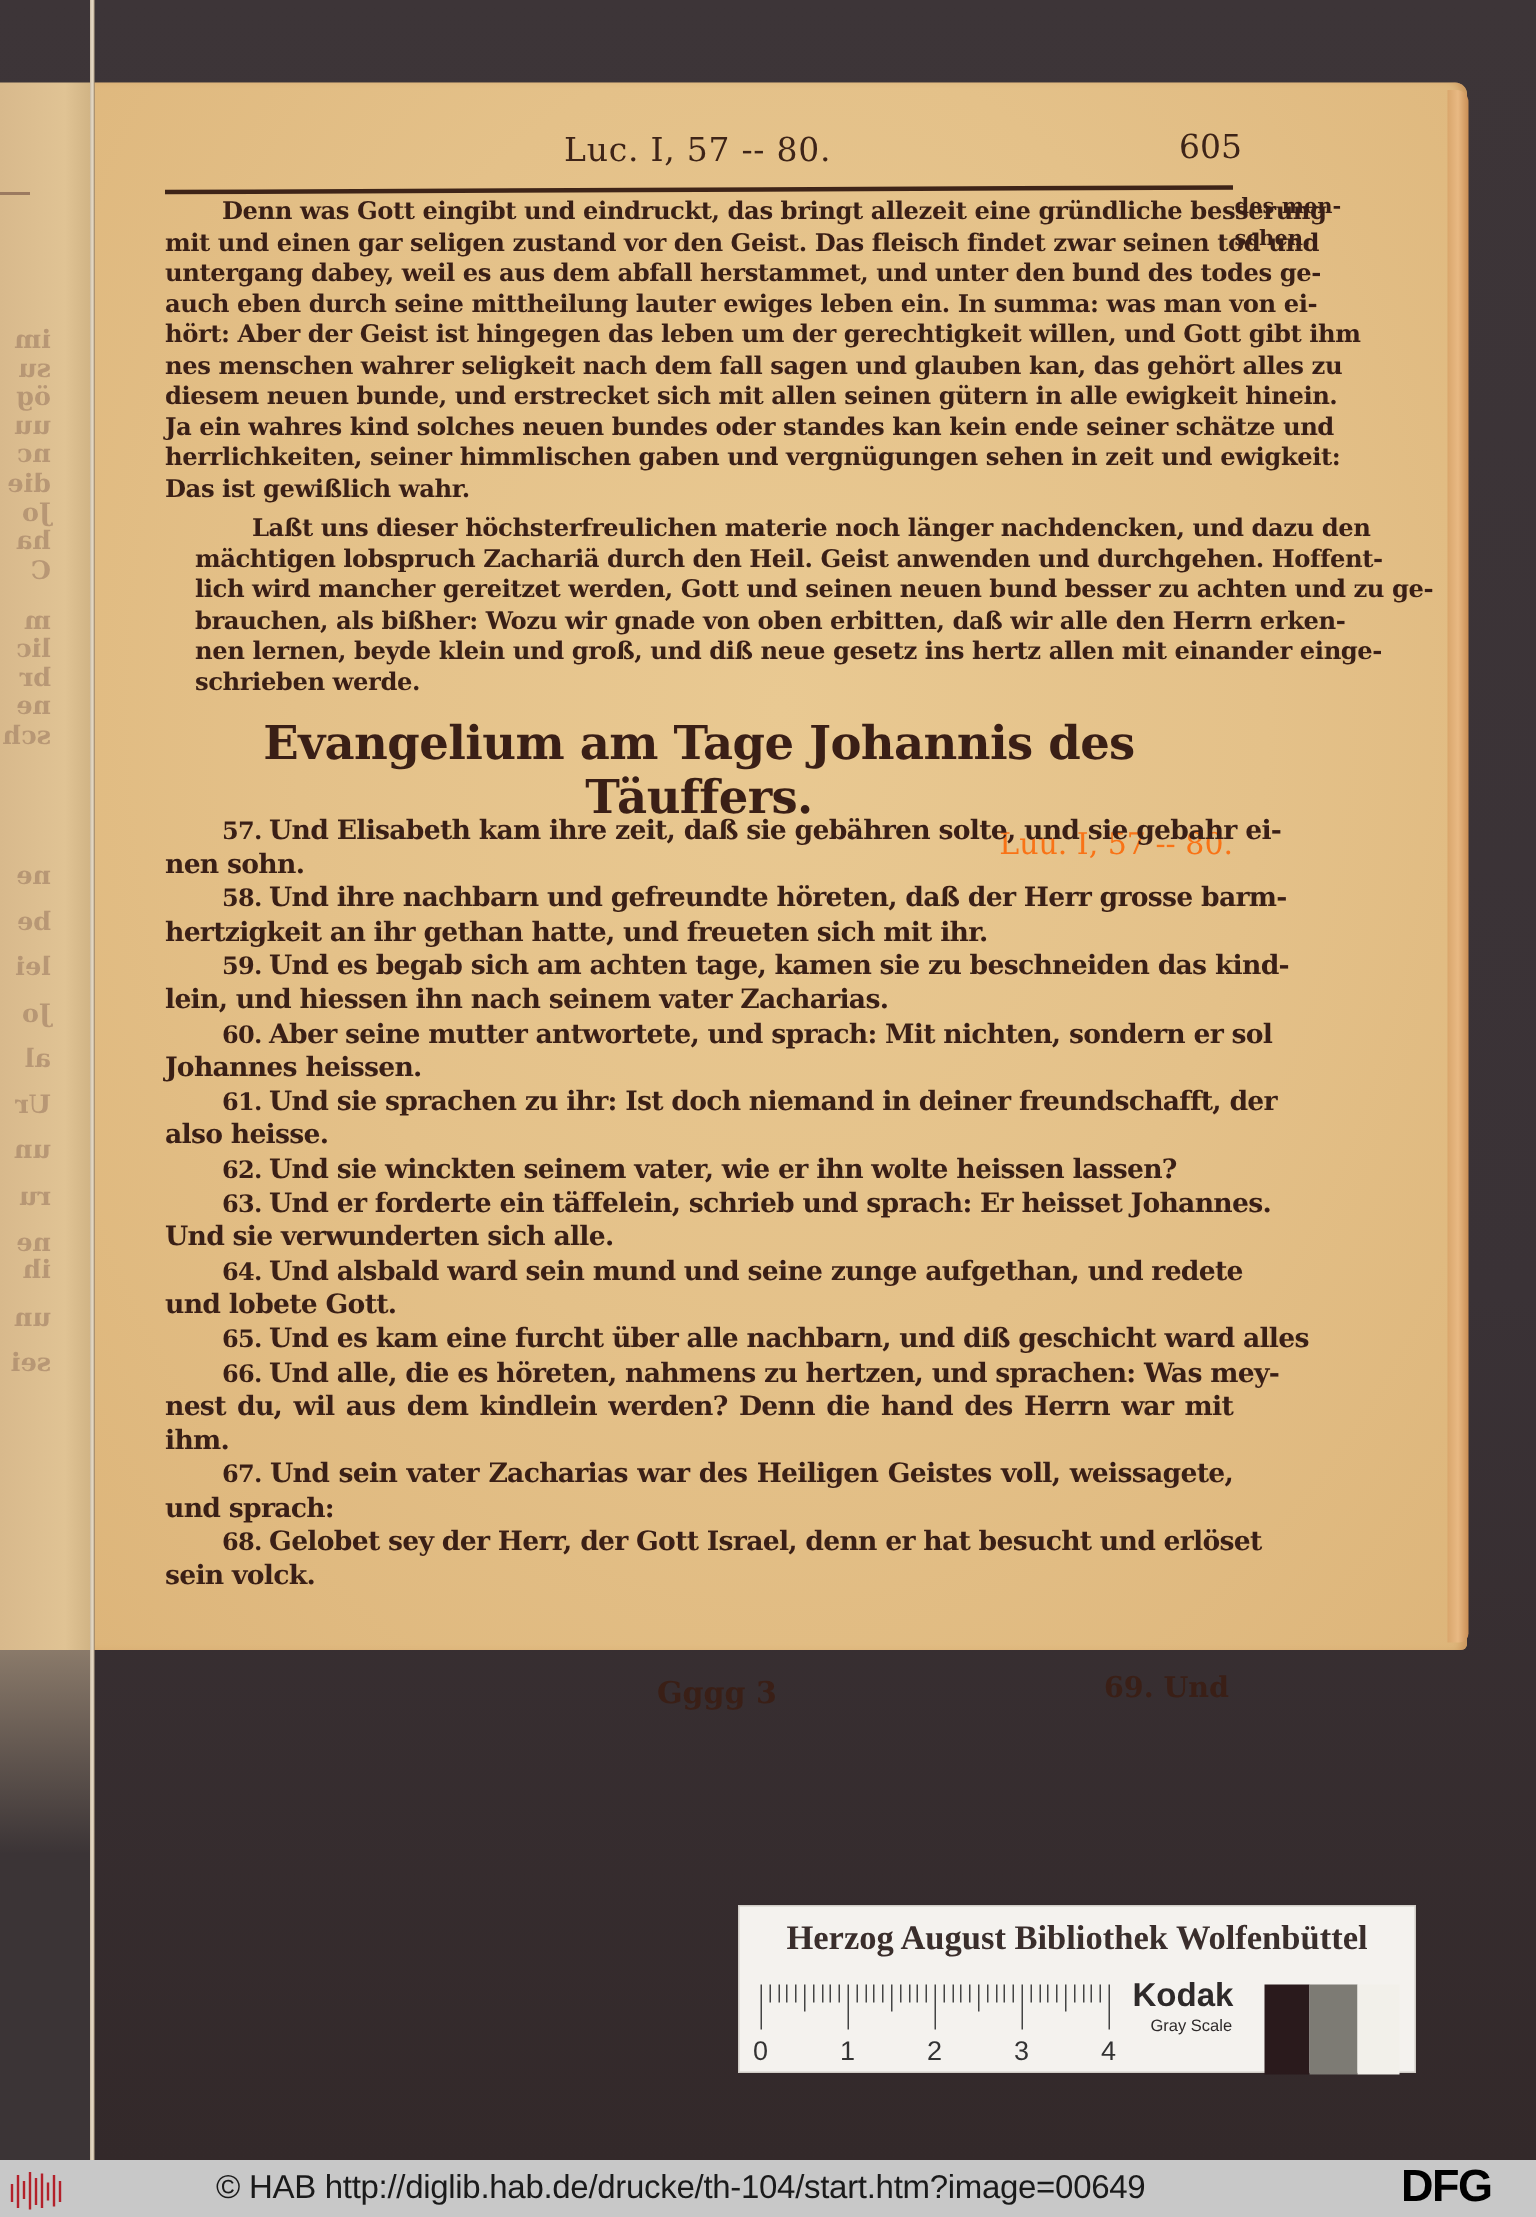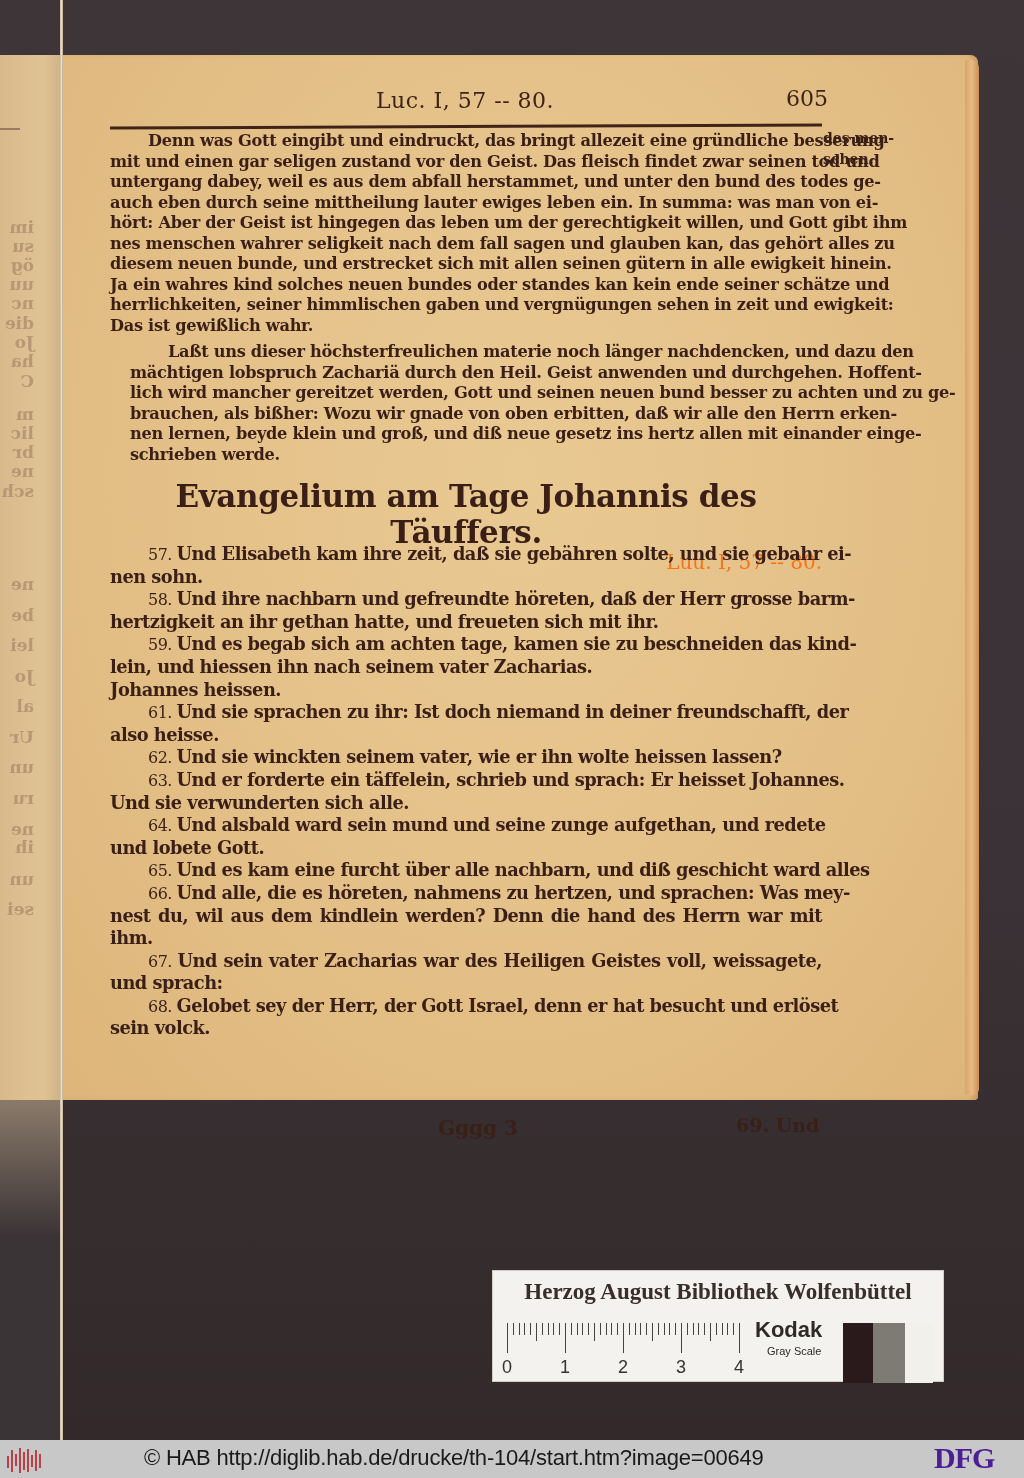--- a/index.html
+++ b/index.html
@@ -73,21 +73,21 @@
     position:absolute; left:110px; top:478px; width:712px; text-align:center;
     font-family:"DejaVu Serif", serif; font-weight:bold; font-size:31px;
     color:#3a1f16; letter-spacing:-0.4px;
   }
   .section-ref {
     position:absolute; left:110px; top:510px; width:712px; text-align:right;
     font-family:"DejaVu Serif", serif; font-size:20px; color:#f97316;margin-top:40px;
   }
   .verses { top:543px; }
   .verses .line { font-size:17.8px; line-height:22.6px; height:22.6px; letter-spacing:-0.5px; }
-  .vnum { font-weight:normal; font-size:16px; }
+  .vnum { font-weight:bold; font-size:16px; }
   .signature {
     position:absolute; left:438px; top:1116px; font-family:"DejaVu Serif", serif;
     font-weight:bold; font-size:20px; color:#3a1f16;
   }
   .catchword {
     position:absolute; left:736px; top:1114px; font-family:"DejaVu Serif", serif;
     font-weight:bold; font-size:19px; color:#3a1f16;
   }
   .card {
     position:absolute; left:492px; top:1270px; width:450px; height:110px;
@@ -115,22 +115,22 @@
   .footer {
     position:absolute; left:0; top:1440px; width:1024px; height:38px;
     background:#c8c8c8;
   }
   .footer-text {
     position:absolute; left:144px; top:5px; font-family:"Liberation Sans", sans-serif;
     font-size:22px; color:#1a1a1a; letter-spacing:-0.2px;
   }
   .hab-logo { position:absolute; left:6px; top:6px; width:40px; height:28px; }
   .dfg-logo {
-    position:absolute; left:934px; top:1px; font-family:Liberation Serif, serif;
-    font-weight:bold; font-size:30px; color:#4c1d95; letter-spacing:-1px;
+    position:absolute; left:934px; top:1px; font-family:Liberation Sans, sans-serif;
+    font-weight:bold; font-size:30px; color:#000000; letter-spacing:-1px;
   }
 </style>
 </head>
 <body>
 
 <div class="scan-bg"></div>
 <div class="left-page" id="leftpage">
     <div class="left-frag" style="top: 163px;">im</div>
     <div class="left-frag" style="top: 182px;">su</div>
     <div class="left-frag" style="top: 201px;">ög</div>
@@ -196,20 +196,21 @@
 <div class="section-title">Evangelium am Tage Johannis des Täuffers.</div>
 <div class="section-ref">Luu. I, 57 -- 80.</div>
 
 <div class="text-block verses" id="verses">
     <div class="line indent"><span class="vnum">57. </span><span>Und Elisabeth kam ihre zeit, daß sie gebähren solte, und sie gebahr ei-</span></div>
     <div class="line last"><span>nen sohn.</span></div>
     <div class="line indent"><span class="vnum">58. </span><span>Und ihre nachbarn und gefreundte höreten, daß der Herr grosse barm-</span></div>
     <div class="line last"><span>hertzigkeit an ihr gethan hatte, und freueten sich mit ihr.</span></div>
     <div class="line indent"><span class="vnum">59. </span><span>Und es begab sich am achten tage, kamen sie zu beschneiden das kind-</span></div>
     <div class="line last"><span>lein, und hiessen ihn nach seinem vater Zacharias.</span></div>
+    <div class="line indent"><span class="vnum">60. </span><span>Aber seine mutter antwortete, und sprach: Mit nichten, sondern er sol</span></div>
     <div class="line last"><span>Johannes heissen.</span></div>
     <div class="line indent"><span class="vnum">61. </span><span>Und sie sprachen zu ihr: Ist doch niemand in deiner freundschafft, der</span></div>
     <div class="line last"><span>also heisse.</span></div>
     <div class="line indent last"><span class="vnum">62. </span><span>Und sie winckten seinem vater, wie er ihn wolte heissen lassen?</span></div>
     <div class="line indent"><span class="vnum">63. </span><span>Und er forderte ein täffelein, schrieb und sprach: Er heisset Johannes.</span></div>
     <div class="line last"><span>Und sie verwunderten sich alle.</span></div>
     <div class="line indent"><span class="vnum">64. </span><span>Und alsbald ward sein mund und seine zunge aufgethan, und redete</span></div>
     <div class="line last"><span>und lobete Gott.</span></div>
     <div class="line indent"><span class="vnum">65. </span><span>Und es kam eine furcht über alle nachbarn, und diß geschicht ward alles</span></div>
     <div class="line indent"><span class="vnum">66. </span><span>Und alle, die es höreten, nahmens zu hertzen, und sprachen: Was mey-</span></div>

